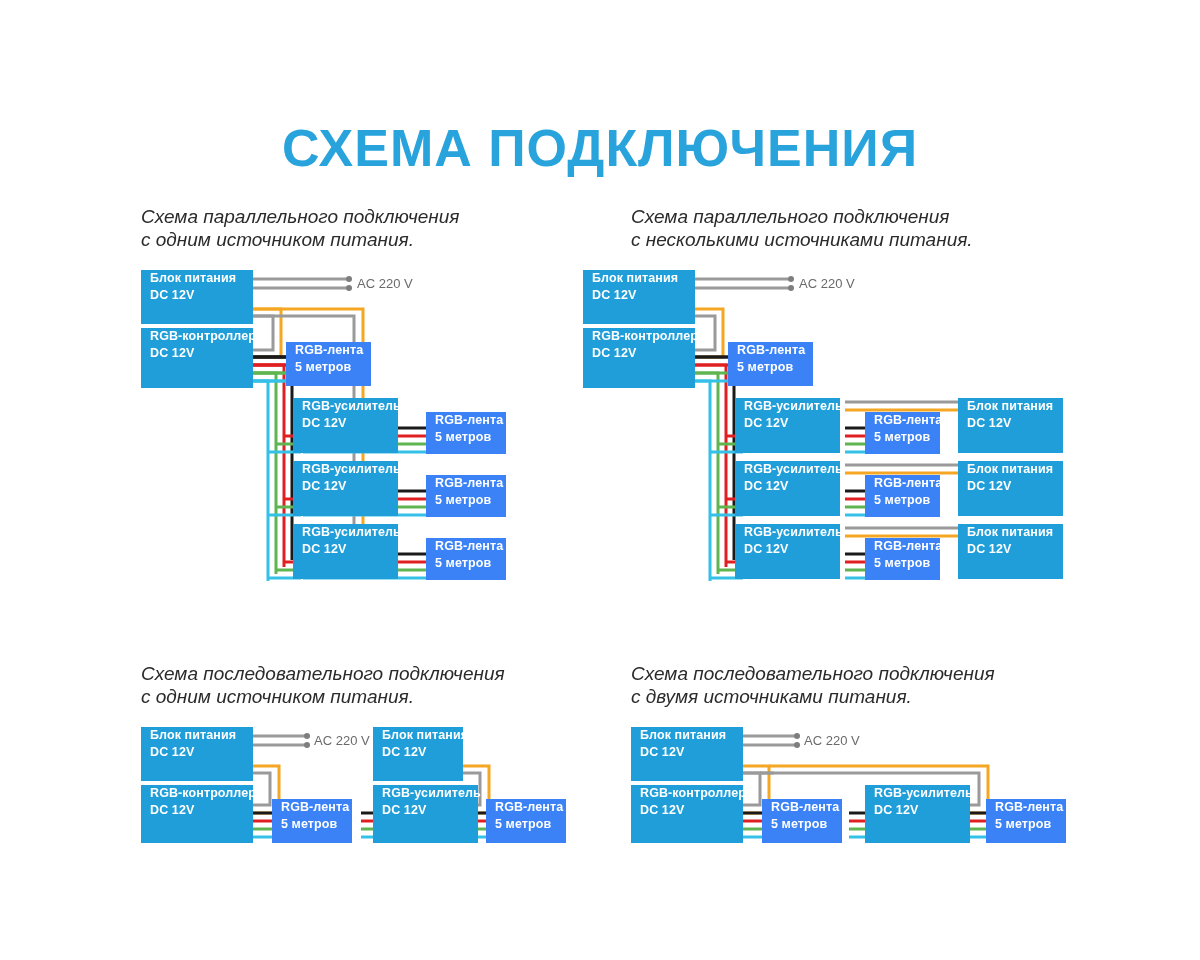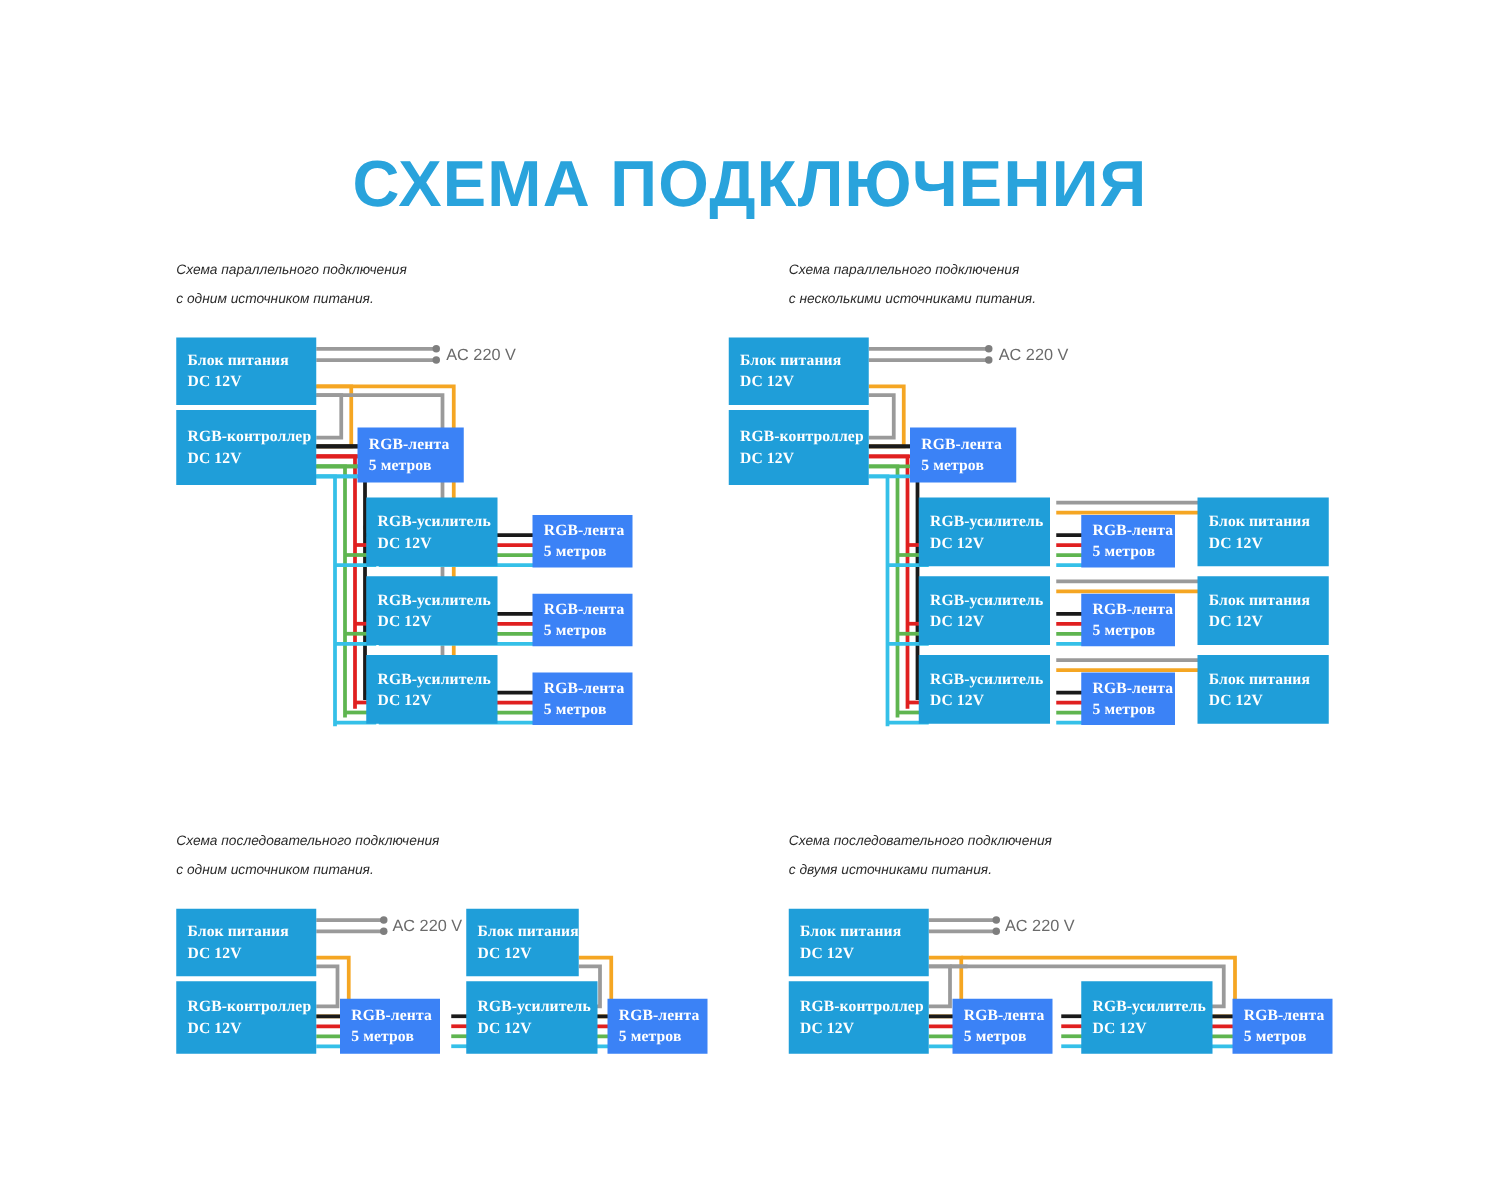--- a/index.html
+++ b/index.html
@@ -11,38 +11,37 @@
   #page{position:relative;width:964px;height:960px;padding-left:47px;}
 
   .page-title{
     position:absolute;left:0;top:118px;width:1200px;text-align:center;
     font-size:52px;font-weight:bold;letter-spacing:1px;
     color:#29A3DC;font-family:"Liberation Sans","DejaVu Sans",sans-serif;
   }
 
   .caption{
     position:absolute;
-    font-style:italic;font-size:11px;line-height:23px;color:#2b2b2b;
+    font-style:italic;font-size:19px;line-height:23px;color:#2b2b2b;
     white-space:pre-line;
   }
   .cap-a{left:141px;top:205px;}
   .cap-b{left:631px;top:205px;}
   .cap-c{left:141px;top:662px;}
   .cap-d{left:631px;top:662px;}
 
   .panel{position:absolute;}
   .panel svg{position:absolute;left:0;top:0;overflow:visible;}
 
   .blk{
     position:absolute;box-sizing:border-box;
-    display:flex;flex-direction:column;justify-content:center;
+    display:flex;flex-direction:column;justify-content:flex-start;
     font-size:12.5px;font-weight:bold;line-height:17px;
     color:#ffffff;padding-left:9px;letter-spacing:.1px;
     z-index:5;
-    font-family:Liberation Serif, serif;
   }
   .blk.blue{background:#1F9ED9;}
   .blk.gray{background:#3b82f6;}
   .blk span{display:block;white-space:nowrap;}
 
   .aclabel{
     position:absolute;font-size:13px;color:#6a6a6a;font-weight:normal;
     white-space:nowrap;z-index:6;
   }
 </style>

